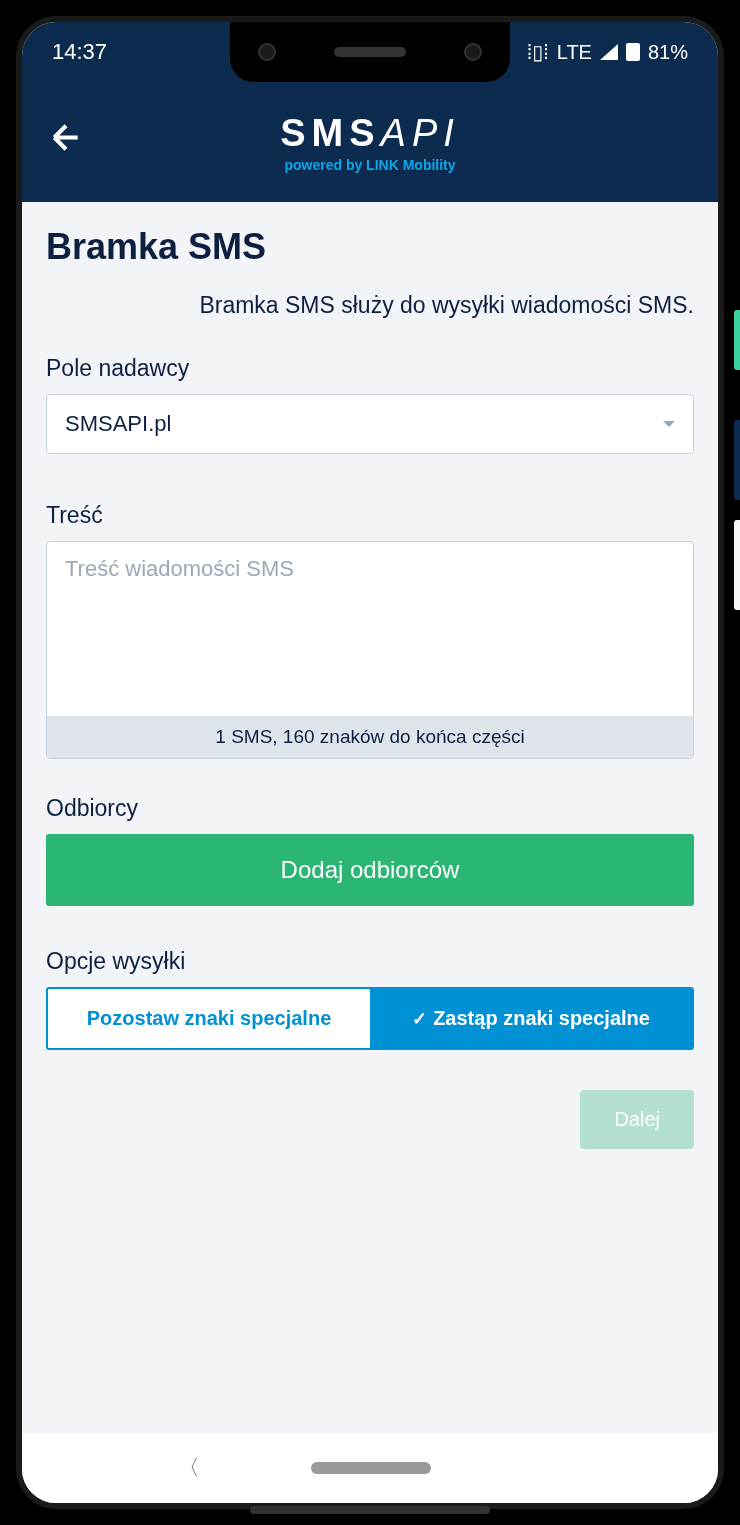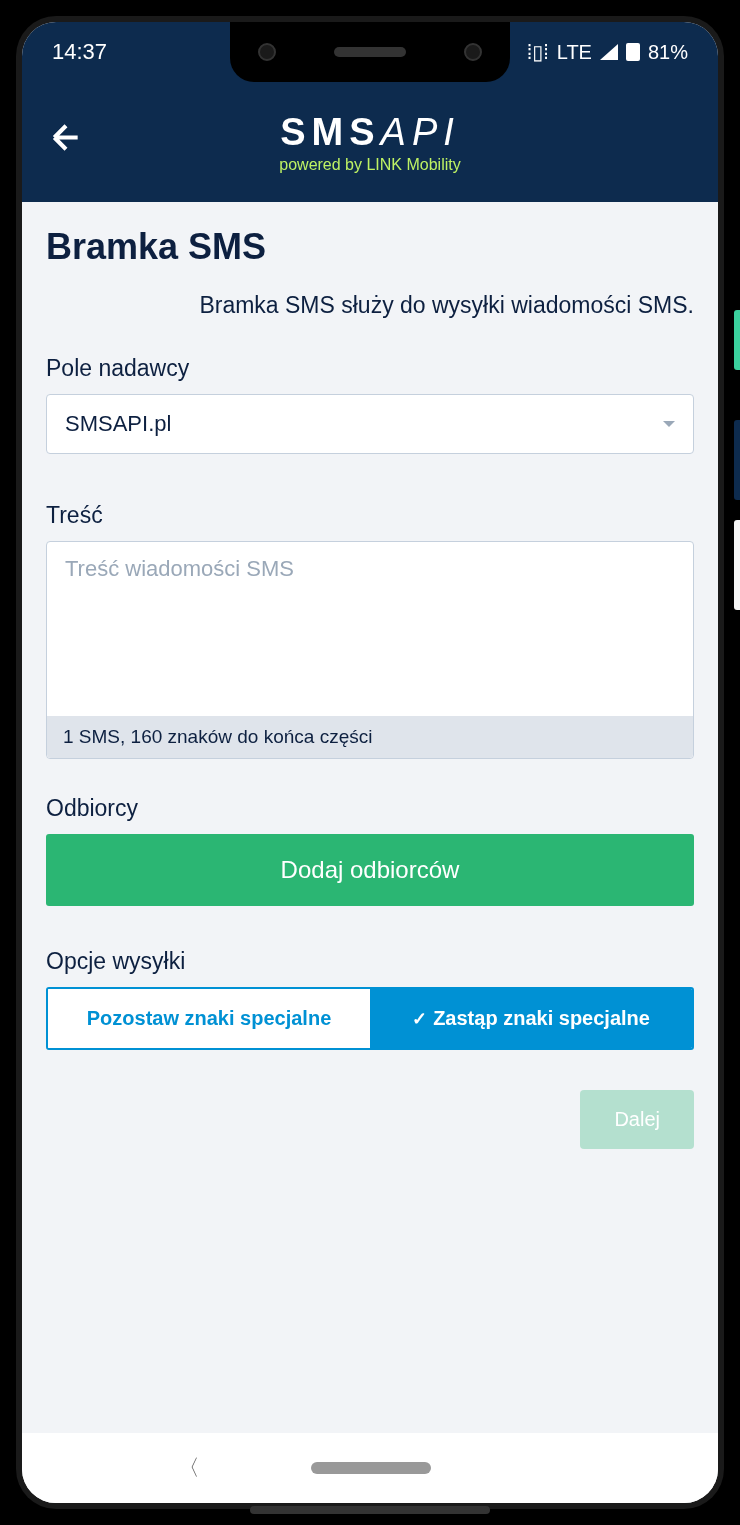--- a/index.html
+++ b/index.html
@@ -108,23 +108,23 @@
   justify-content: center;
 }
 .logo-text {
   color: #fff;
   font-size: 38px;
   font-weight: 400;
   letter-spacing: 6px;
   font-family: Arial, sans-serif;
 }
 .logo-sub {
-  color: #bef264;
-  font-size: 16px;
-  font-weight: 400;
+  color: #0ea5e9;
+  font-size: 14px;
+  font-weight: 700;
   margin-top: 2px;
 }
 .content {
   padding: 24px 24px;
 }
 .page-title {
   font-size: 36px;
   font-weight: 800;
   color: #0d2040;
   margin-bottom: 24px;
@@ -175,21 +175,21 @@
   color: #7f1d1d;
   border: none;
   resize: none;
   font-family: inherit;
   background: transparent;
 }
 .textarea-box::placeholder { color: #9aa8b8; }
 .textarea-footer {
   background: #dfe4eb;
   padding: 10px 16px;
-  text-align: left;
+  text-align: center;
   font-size: 19px;
   color: #0d2040;
   border-radius: 0 0 4px 4px;
 }
 .btn-green {
   width: 100%;
   background: #2bb673;
   color: #fff;
   border: none;
   padding: 22px;

